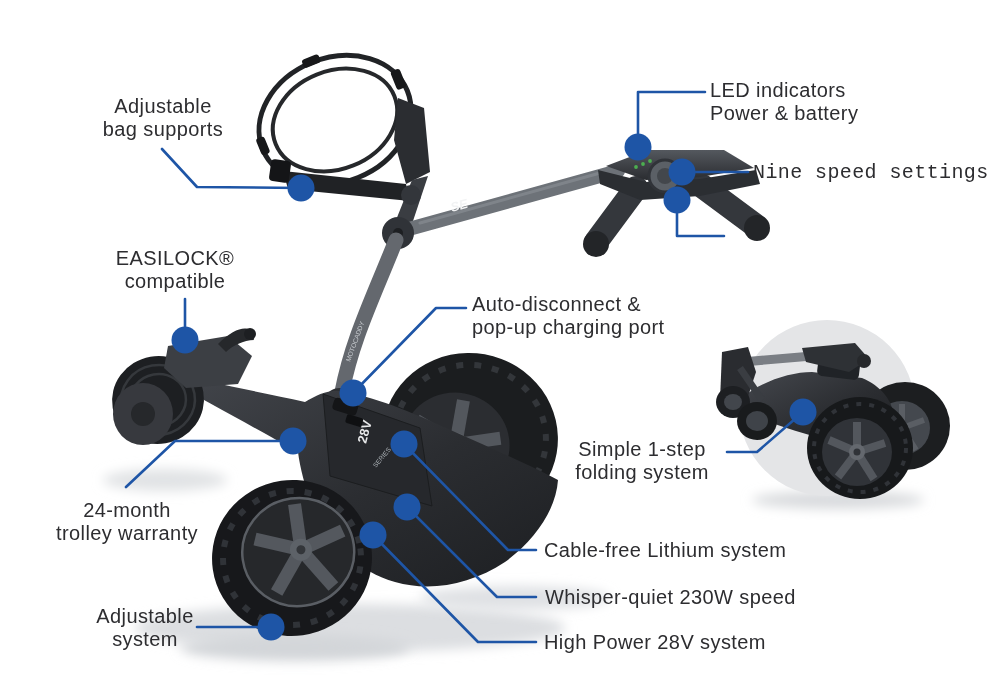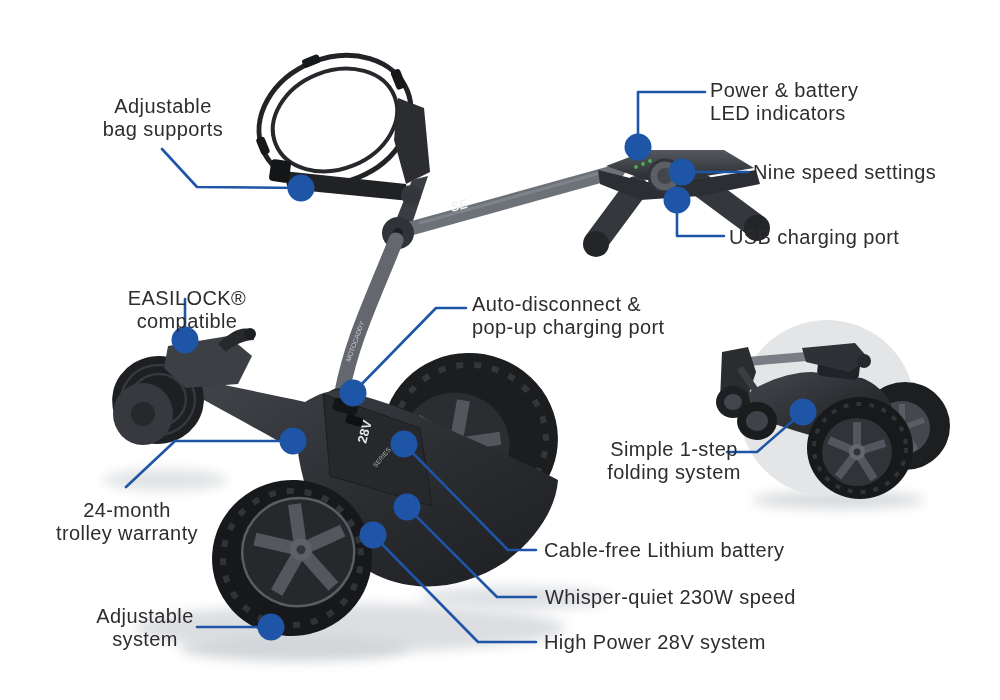--- a/index.html
+++ b/index.html
@@ -253,59 +253,56 @@
       <circle class="callout-dot" cx="373" cy="535" r="13.5"></circle>
     </g>
   </svg>
 
   <div class="callout center" style="left:88px;top:95px;width:150px;">
     <span class="l">Adjustable</span>
     <span class="l">bag supports</span>
   </div>
 
   <div class="callout" style="left:710px;top:79px;">
+    <span class="l">LED indicators</span>
     <span class="l">Power &amp; battery</span>
-    <span class="l">LED indicators</span>
-  </div>
-
-  <div class="callout" style="left:753px;top:161px;">
+  </div>
+
+  <div class="callout" style="left:753px;top:161px;font-family:Liberation Mono, monospace;">
     <span class="l">Nine speed settings</span>
   </div>
 
-  <div class="callout" style="left:729px;top:226px;">
-    <span class="l">USB charging port</span>
-  </div>
-
-  <div class="callout center" style="left:112px;top:247px;width:150px;margin-top:40px;">
+
+  <div class="callout center" style="left:100px;top:247px;width:150px;">
     <span class="l">EASILOCK®</span>
     <span class="l">compatible</span>
   </div>
 
   <div class="callout" style="left:472px;top:293px;">
     <span class="l">Auto-disconnect &amp;</span>
     <span class="l">pop-up charging port</span>
   </div>
 
-  <div class="callout center" style="left:590px;top:438px;width:168px;">
+  <div class="callout center" style="left:558px;top:438px;width:168px;">
     <span class="l">Simple 1-step</span>
     <span class="l">folding system</span>
   </div>
 
   <div class="callout center" style="left:38px;top:499px;width:178px;">
     <span class="l">24-month</span>
     <span class="l">trolley warranty</span>
   </div>
 
   <div class="callout center" style="left:70px;top:605px;width:150px;">
     <span class="l">Adjustable</span>
     <span class="l">system</span>
   </div>
 
   <div class="callout" style="left:544px;top:539px;">
-    <span class="l">Cable-free Lithium battery</span>
+    <span class="l">Cable-free Lithium system</span>
   </div>
 
   <div class="callout" style="left:545px;top:586px;">
     <span class="l">Whisper-quiet 230W speed</span>
   </div>
 
   <div class="callout" style="left:544px;top:631px;text-align:right;">
     <span class="l">High Power 28V system</span>
   </div>
 

